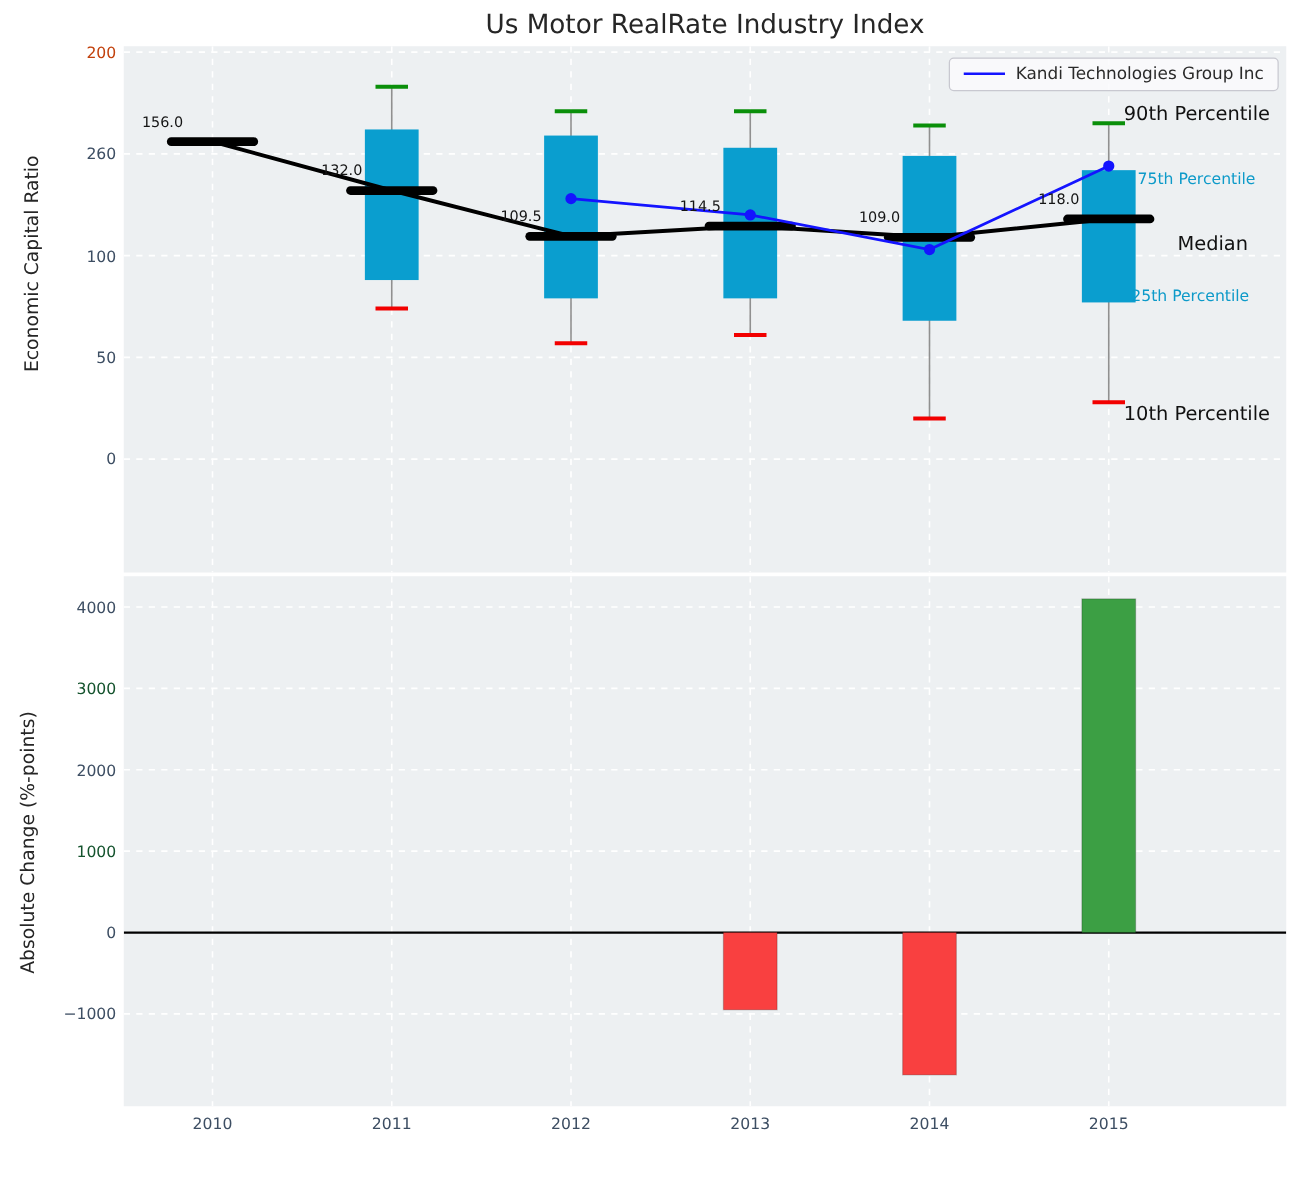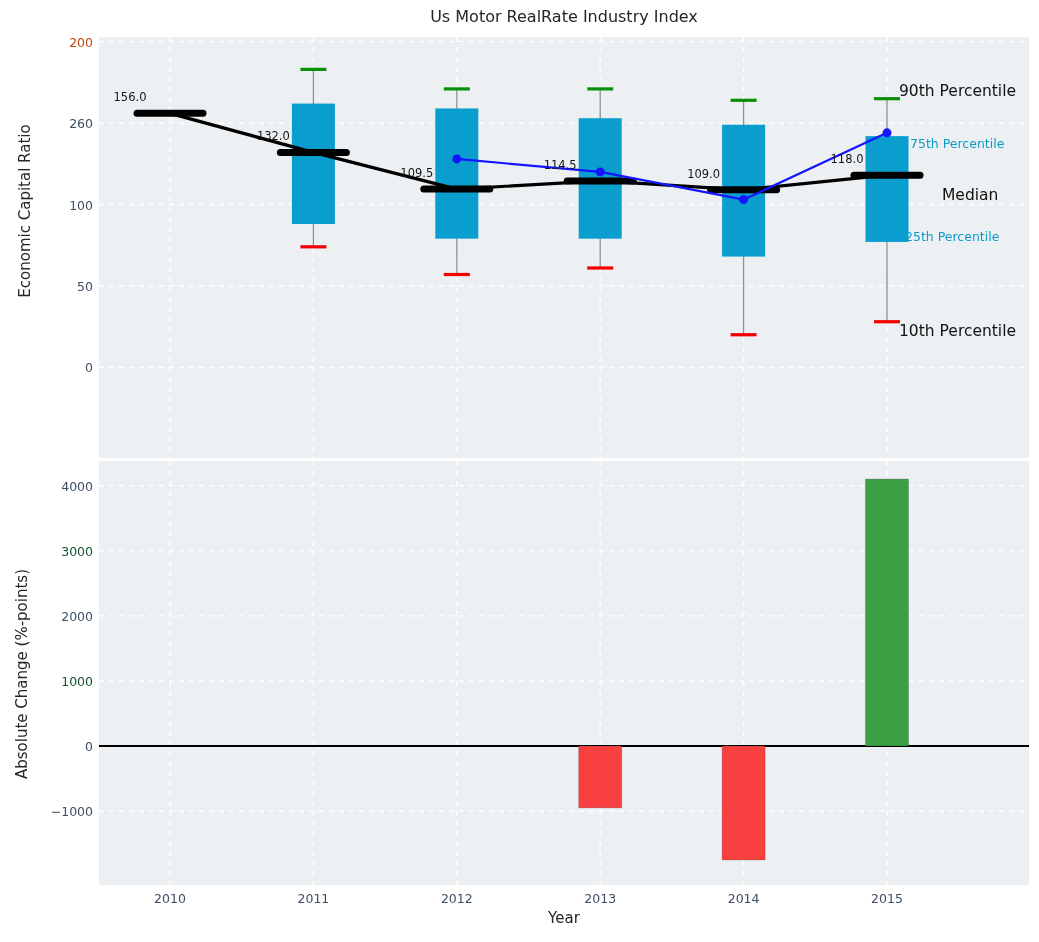--- a/index.html
+++ b/index.html
@@ -1,18 +1,18 @@
 <!DOCTYPE html>
 <html><head>
 <meta charset="utf-8">
 <style>
   html,body { margin:0; padding:0; background:#ffffff; font-family:"DejaVu Sans", sans-serif; }
   .figure { position:relative; width:1039px; height:942px; background:#ffffff; overflow:hidden; }
   .title { position:absolute; left:99px; top:7px; width:930px; text-align:center;
-           font-size:16px; color:#262626; }
+           font-size:21px; color:#262626; }
   .plot { position:absolute; }
   .plot svg { position:absolute; left:0; top:0; display:block; }
   .ylabel { position:absolute; transform:translate(-50%,-50%) rotate(-90deg); white-space:nowrap;
             font-size:15px; color:#262626; }
   .xlabel { position:absolute; text-align:center; font-size:15px; color:#262626; }
   .tick { position:absolute; font-size:12.5px; white-space:nowrap; }
   .tick.y { text-align:right; transform:translateY(-50%); }
   .tick.x { transform:translateX(-50%); }
   .legend { position:absolute; right:6px; top:9px; display:flex; align-items:center; gap:9px;
             background:rgba(250,250,253,0.85); border:1px solid #c8c8d0; border-radius:4px;
@@ -77,20 +77,24 @@
         <circle cx="501.20000000000005" cy="134.94000000000003" r="4.5" fill="#1414ff"></circle>
         <circle cx="644.6" cy="162.616" r="4.5" fill="#1414ff"></circle>
         <circle cx="788" cy="95.86800000000002" r="4.5" fill="#1414ff"></circle>
         <text x="31" y="60.33200000000002" text-anchor="middle" dominant-baseline="central" font-size="11.5px" fill="#151515" font-family="&quot;DejaVu Sans&quot;, sans-serif">156.0</text>
         <text x="174.4" y="99.40400000000002" text-anchor="middle" dominant-baseline="central" font-size="11.5px" fill="#151515" font-family="&quot;DejaVu Sans&quot;, sans-serif">132.0</text>
         <text x="317.8" y="136.03400000000002" text-anchor="middle" dominant-baseline="central" font-size="11.5px" fill="#151515" font-family="&quot;DejaVu Sans&quot;, sans-serif">109.5</text>
         <text x="461.20000000000005" y="127.89400000000003" text-anchor="middle" dominant-baseline="central" font-size="11.5px" fill="#151515" font-family="&quot;DejaVu Sans&quot;, sans-serif">114.5</text>
         <text x="604.6" y="136.848" text-anchor="middle" dominant-baseline="central" font-size="11.5px" fill="#151515" font-family="&quot;DejaVu Sans&quot;, sans-serif">109.0</text>
         <text x="748" y="122.19600000000003" text-anchor="middle" dominant-baseline="central" font-size="11.5px" fill="#151515" font-family="&quot;DejaVu Sans&quot;, sans-serif">118.0</text>
       </svg>
+    <div class="legend">
+      <span class="legend-line"></span>
+      <span class="legend-label">Kandi Technologies Group Inc</span>
+    </div>
   </div>
 
   <div class="plot" id="botPlot" style="left: 99px; top: 461px; width: 930px; height: 424px; background: rgb(237, 240, 242);">
     <svg id="botSvg" width="930" height="424">
         <line x1="0" x2="930" y1="350.1" y2="350.1" stroke="#ffffff" stroke-width="1.3" stroke-dasharray="5,5"></line>
         <line x1="0" x2="930" y1="285" y2="285" stroke="#ffffff" stroke-width="1.3" stroke-dasharray="5,5"></line>
         <line x1="0" x2="930" y1="219.89999999999998" y2="219.89999999999998" stroke="#ffffff" stroke-width="1.3" stroke-dasharray="5,5"></line>
         <line x1="0" x2="930" y1="154.79999999999998" y2="154.79999999999998" stroke="#ffffff" stroke-width="1.3" stroke-dasharray="5,5"></line>
         <line x1="0" x2="930" y1="89.69999999999999" y2="89.69999999999999" stroke="#ffffff" stroke-width="1.3" stroke-dasharray="5,5"></line>
         <line x1="0" x2="930" y1="24.599999999999966" y2="24.599999999999966" stroke="#ffffff" stroke-width="1.3" stroke-dasharray="5,5"></line>
@@ -106,21 +110,20 @@
         <rect x="766.5" y="18.089999999999975" width="43" height="266.91" fill="#3c9f44" stroke="rgba(0,0,0,0.18)" stroke-width="1"></rect>
       </svg>
   </div>
 
   <div class="annotation ann-big" style="left: 899px; top: 90.68px;">90th Percentile</div>
   <div class="annotation ann-small" style="left: 910px; top: 143.124px; color: rgb(13, 154, 201);">75th Percentile</div>
   <div class="annotation ann-big" style="left: 942px; top: 176.196px; margin-top: 19px;">Median</div>
   <div class="annotation ann-small" style="left: 905px; top: 235.944px; color: rgb(13, 154, 201);">25th Percentile</div>
   <div class="annotation ann-big" style="left: 899px; top: 330.716px;">10th Percentile</div>
 
-  <div class="xlabel" id="xAxisTitle" style="left: 99px; width: 930px; top: 909px;">Year</div>
 <div class="tick y" style="color: rgb(61, 78, 99); right: 946px; top: 367.3px;">0</div>
     <div class="tick y" style="color: rgb(61, 78, 99); right: 946px; top: 285.9px;">50</div>
     <div class="tick y" style="color: rgb(61, 78, 99); right: 946px; top: 204.5px;">100</div>
     <div class="tick y" style="color: rgb(61, 78, 99); right: 946px; top: 123.1px;">260</div>
     <div class="tick y" style="color: #c2410c; right: 946px; top: 41.7px;">200</div>
     <div class="tick y" style="color: rgb(61, 78, 99); right: 946px; top: 811.1px;">−1000</div>
     <div class="tick y" style="color: rgb(61, 78, 99); right: 946px; top: 746px;">0</div>
     <div class="tick y" style="color: #14532d; right: 946px; top: 680.9px;">1000</div>
     <div class="tick y" style="color: rgb(61, 78, 99); right: 946px; top: 615.8px;">2000</div>
     <div class="tick y" style="color: #14532d; right: 946px; top: 550.7px;">3000</div>

